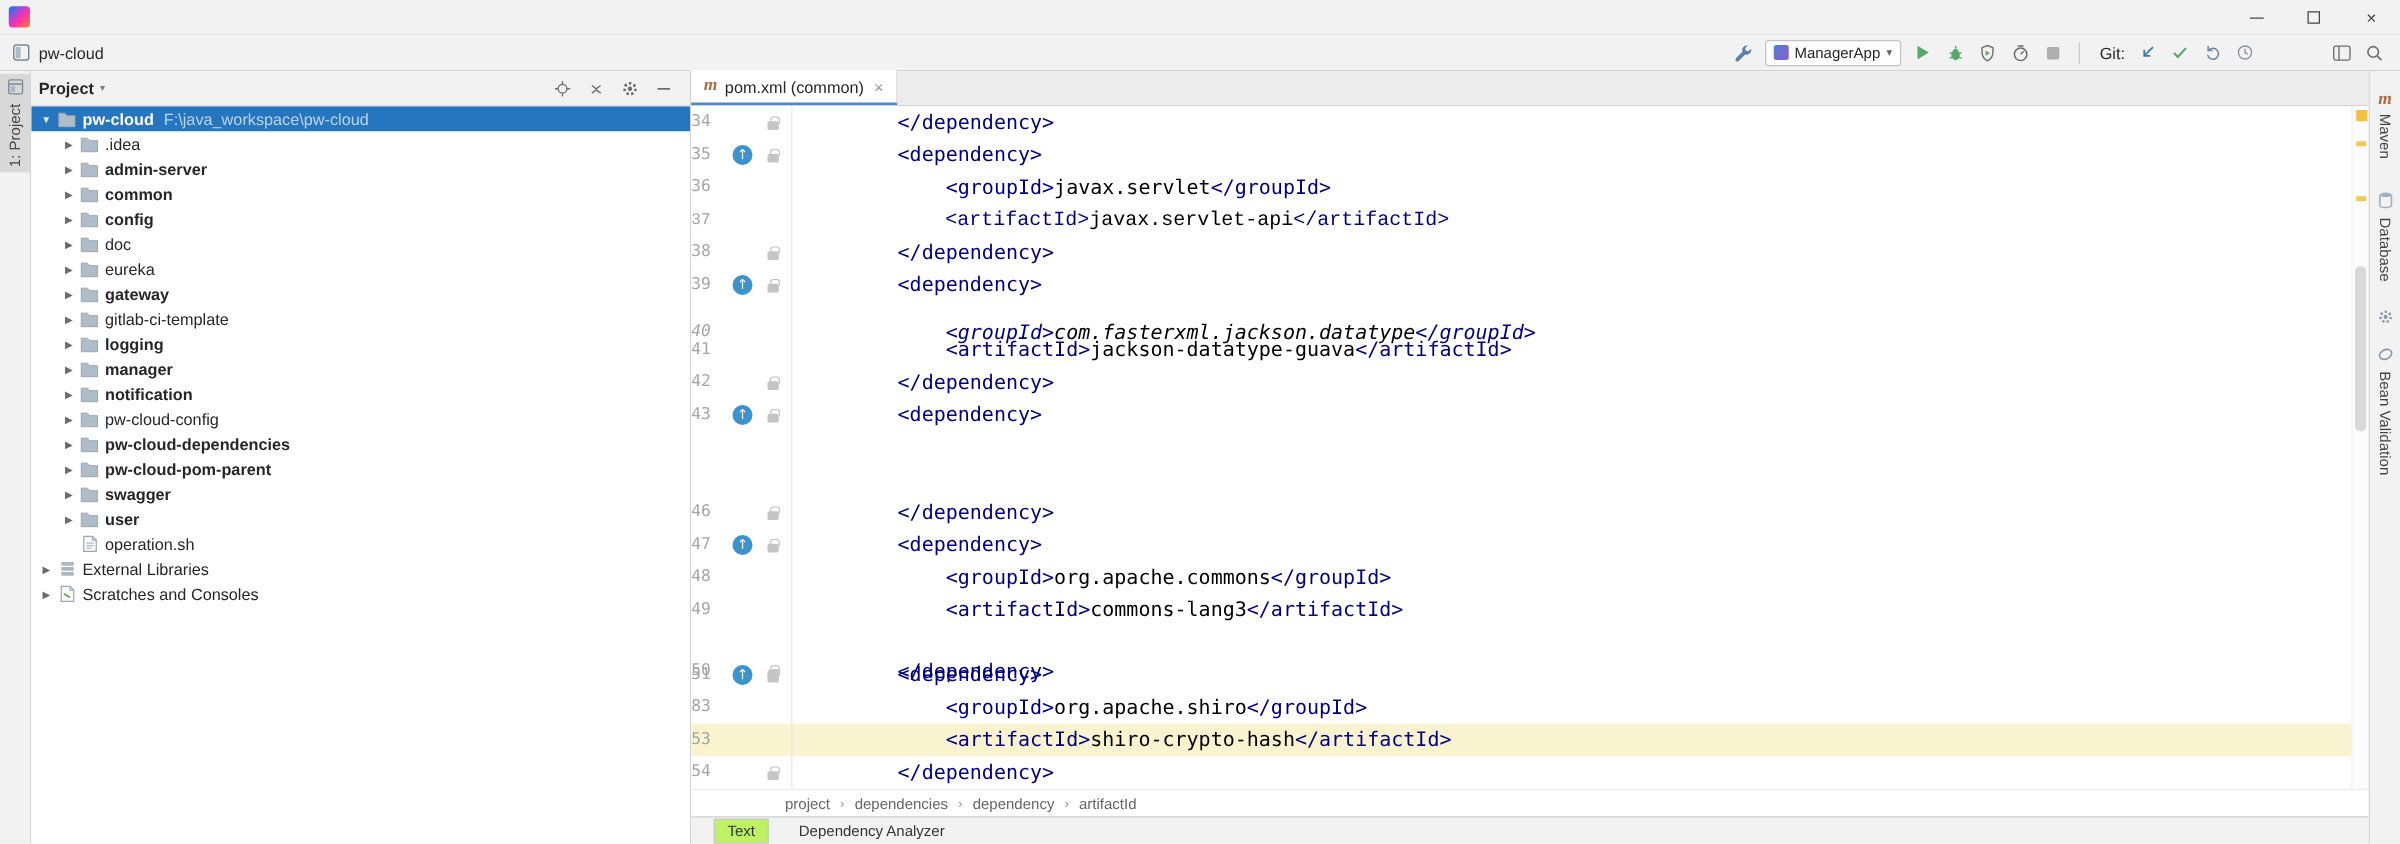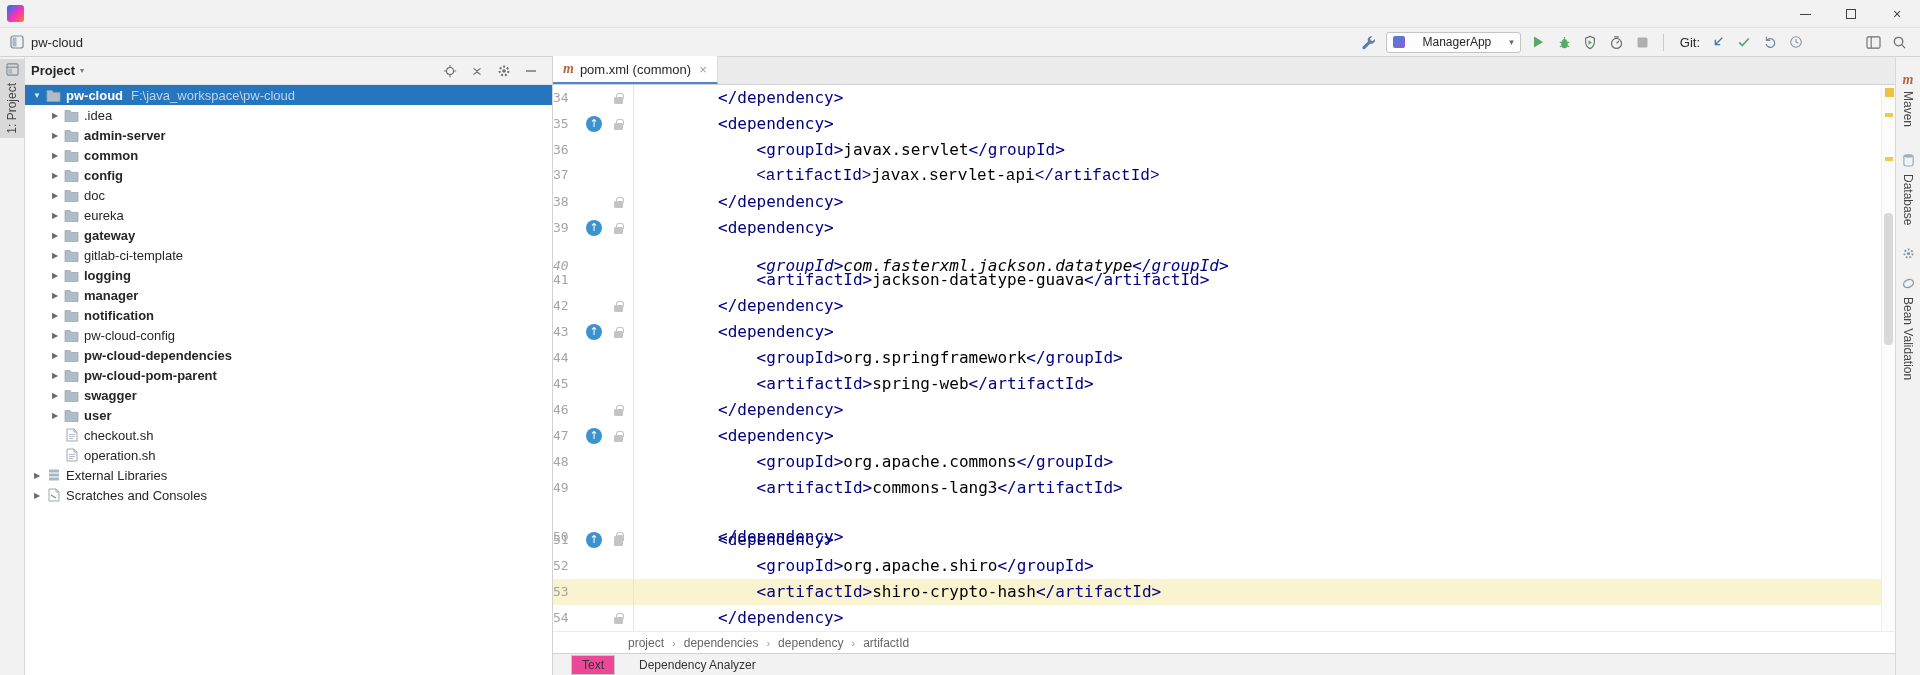--- a/index.html
+++ b/index.html
@@ -17,21 +17,21 @@
   .wc-min{width:11px;height:1px;background:#444;display:inline-block}
   .wc-max{width:10px;height:10px;border:1px solid #444;display:inline-block}
   .wc-close{font-size:14px;line-height:28px}
 
   
   .toolbar{position:absolute;top:28px;left:0;right:0;height:29px;background:#f2f2f2;border-bottom:1px solid #d2d2d2;display:flex;align-items:center}
   .tb-left{display:flex;align-items:center;margin-left:8px;gap:6px}
   .tb-right{position:absolute;right:12px;top:0;height:28px;display:flex;align-items:center;gap:9px}
   .tb-icon{width:17px;height:17px;display:flex;align-items:center;justify-content:center}
   .tb-sep{width:1px;height:17px;background:#c9c9c9;margin:0 3px}
-  .run-config{display:flex;align-items:center;gap:18px;border:1px solid #c4c4c4;border-radius:3px;background:#fdfdfd;height:21px;padding:0 6px;font-size:12px;min-width:108px}
+  .run-config{display:flex;align-items:center;gap:5px;border:1px solid #c4c4c4;border-radius:3px;background:#fdfdfd;height:21px;padding:0 6px;font-size:12px;min-width:108px}
   .rc-icon{width:12px;height:12px;border-radius:2px;background:linear-gradient(135deg,#4a7fd4,#8f5fd0)}
   .rc-chevron{color:#666;font-size:9px;margin-left:auto}
   .git-label{font-size:13px;color:#262626;margin-left:4px}
   .gap-l{margin-left:52px}
 
   
   .left-stripe{position:absolute;top:57px;left:0;width:25px;bottom:0;background:#f2f2f2;border-right:1px solid #d8d8d8}
   .right-stripe{position:absolute;top:57px;right:0;width:25px;bottom:0;background:#f2f2f2;border-left:1px solid #d8d8d8;display:flex;flex-direction:column;align-items:center}
   .stripe-btn{display:flex;flex-direction:column;align-items:center;gap:4px;padding:4px 2px}
   .stripe-btn.active{background:#d9d9d9}
@@ -73,21 +73,21 @@
   .xml-text{color:#000}
   .scrollbar{position:absolute;right:0;top:0;width:14px;height:546px;background:#fcfcfc;border-left:1px solid #efefef}
   .sb-thumb{position:absolute;left:2px;right:2px;top:128px;height:132px;background:#d9d9d9;border-radius:4px}
   .sb-mark{position:absolute;left:3px;width:8px;height:4px;background:#f2c94c}
   .inspect-badge{position:absolute;left:3px;top:3px;width:9px;height:9px;background:#f2c13e}
 
   .breadcrumb-bar{position:absolute;top:574px;height:22px;left:0;right:0;background:#fff;border-top:1px solid #ececec;display:flex;align-items:center;padding-left:75px;gap:8px;font-size:12px;color:#666}
   .bc-sep{color:#999;font-size:11px}
   .bottom-tabs{position:absolute;top:596px;bottom:0;left:0;right:0;background:#f2f2f2;border-top:1px solid #d2d2d2;display:flex;align-items:center;padding-left:18px;gap:14px;font-size:12px}
   .btab{padding:2px 10px;color:#333}
-  .btab.selected{background:#ec4899;border:1px solid #c6c6c6}
+  .btab.selected{background:#bef264;border:1px solid #c6c6c6}
 </style>
 </head>
 <body>
 
 <div class="titlebar">
   <div class="app-logo"></div>
   <div class="win-controls">
     <div class="win-btn">
         <span class="wc-min"></span>
       </div>
@@ -380,31 +380,20 @@
         <span class="t-label">swagger</span>
       </div>
       <div class="tree-row bold" style="padding-left: 22px;">
         <span class="arrow">▶</span>
         <span class="t-icon">
           <svg width="15" height="13" viewBox="0 0 15 13">
             <path d="M1 1.5h5l1.4 2H14v9H1z" fill="#afbdc9" stroke="#93a1b0" stroke-width="0.7"></path>
           </svg>
         </span>
         <span class="t-label">user</span>
-      </div>
-      <div class="tree-row" style="padding-left: 22px;">
-        <span class="arrow"></span>
-        <span class="t-icon">
-          <svg width="12" height="14" viewBox="0 0 12 14">
-            <path d="M1 1h7l3 3v9H1z" fill="#fcfcfc" stroke="#9ca8b2"></path>
-            <path d="M8 1v3h3" fill="none" stroke="#9ca8b2"></path>
-            <path d="M3 6.5h6M3 8.5h6M3 10.5h4" stroke="#aeb9c2" stroke-width="0.9"></path>
-          </svg>
-        </span>
-        <span class="t-label">checkout.sh</span>
       </div>
       <div class="tree-row" style="padding-left: 22px;">
         <span class="arrow"></span>
         <span class="t-icon">
           <svg width="12" height="14" viewBox="0 0 12 14">
             <path d="M1 1h7l3 3v9H1z" fill="#fcfcfc" stroke="#9ca8b2"></path>
             <path d="M8 1v3h3" fill="none" stroke="#9ca8b2"></path>
             <path d="M3 6.5h6M3 8.5h6M3 10.5h4" stroke="#aeb9c2" stroke-width="0.9"></path>
           </svg>
         </span>
@@ -494,28 +483,20 @@
         <span class="ln">42</span>
         <span class="g-lock"></span>
         <span class="code"><span>        </span><span class="xml-tag">&lt;/dependency&gt;</span></span>
       </div>
       <div class="code-line" style="top: 234px;">
         <span class="ln">43</span>
         <span class="g-circle">↑</span>
         <span class="g-lock"></span>
         <span class="code"><span>        </span><span class="xml-tag">&lt;dependency&gt;</span></span>
       </div>
-      <div class="code-line" style="top: 260px;">
-        <span class="ln">44</span>
-        <span class="code"><span>            </span><span class="xml-tag">&lt;groupId&gt;</span><span class="xml-text">org.springframework</span><span class="xml-tag">&lt;/groupId&gt;</span></span>
-      </div>
-      <div class="code-line" style="top: 286px;">
-        <span class="ln">45</span>
-        <span class="code"><span>            </span><span class="xml-tag">&lt;artifactId&gt;</span><span class="xml-text">spring-web</span><span class="xml-tag">&lt;/artifactId&gt;</span></span>
-      </div>
       <div class="code-line" style="top: 312px;">
         <span class="ln">46</span>
         <span class="g-lock"></span>
         <span class="code"><span>        </span><span class="xml-tag">&lt;/dependency&gt;</span></span>
       </div>
       <div class="code-line" style="top: 338px;">
         <span class="ln">47</span>
         <span class="g-circle">↑</span>
         <span class="g-lock"></span>
         <span class="code"><span>        </span><span class="xml-tag">&lt;dependency&gt;</span></span>
@@ -533,21 +514,21 @@
         <span class="g-lock"></span>
         <span class="code"><span>        </span><span class="xml-tag">&lt;/dependency&gt;</span></span>
       </div>
       <div class="code-line" style="top: 442px;">
         <span class="ln">51</span>
         <span class="g-circle">↑</span>
         <span class="g-lock"></span>
         <span class="code"><span>        </span><span class="xml-tag">&lt;dependency&gt;</span></span>
       </div>
       <div class="code-line" style="top: 468px;">
-        <span class="ln">52</span>
+        <span class="ln">83</span>
         <span class="code"><span>            </span><span class="xml-tag">&lt;groupId&gt;</span><span class="xml-text">org.apache.shiro</span><span class="xml-tag">&lt;/groupId&gt;</span></span>
       </div>
       <div class="code-line current-line" style="top: 494px;">
         <span class="ln">53</span>
         <span class="code"><span>            </span><span class="xml-tag">&lt;artifactId&gt;</span><span class="xml-text">shiro-crypto-hash</span><span class="xml-tag">&lt;/artifactId&gt;</span></span>
       </div>
       <div class="code-line" style="top: 520px;">
         <span class="ln">54</span>
         <span class="g-lock"></span>
         <span class="code"><span>        </span><span class="xml-tag">&lt;/dependency&gt;</span></span>

